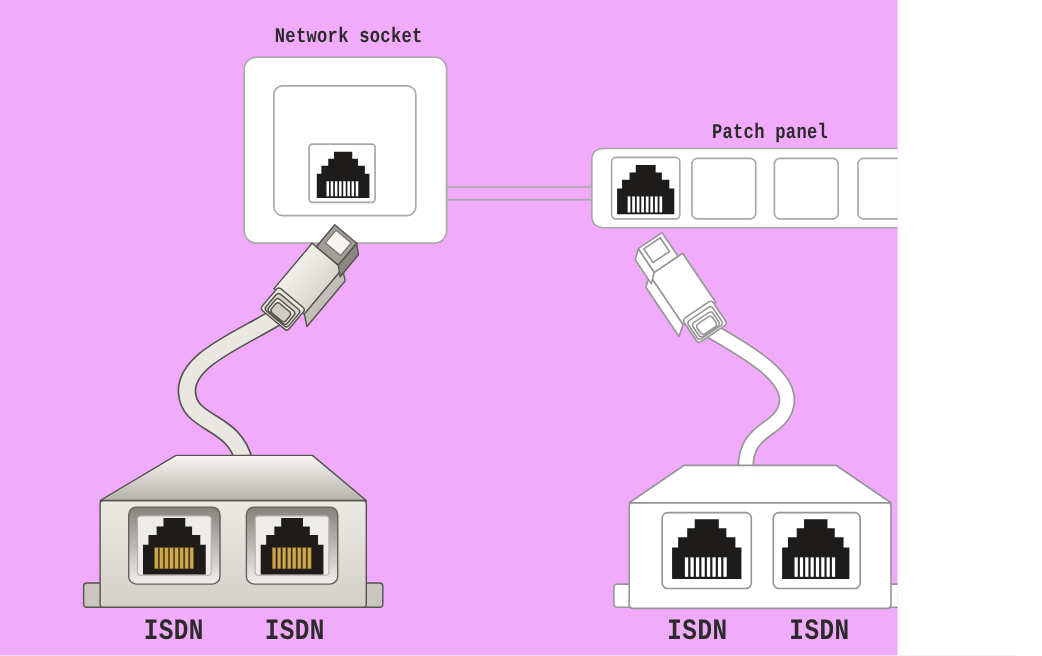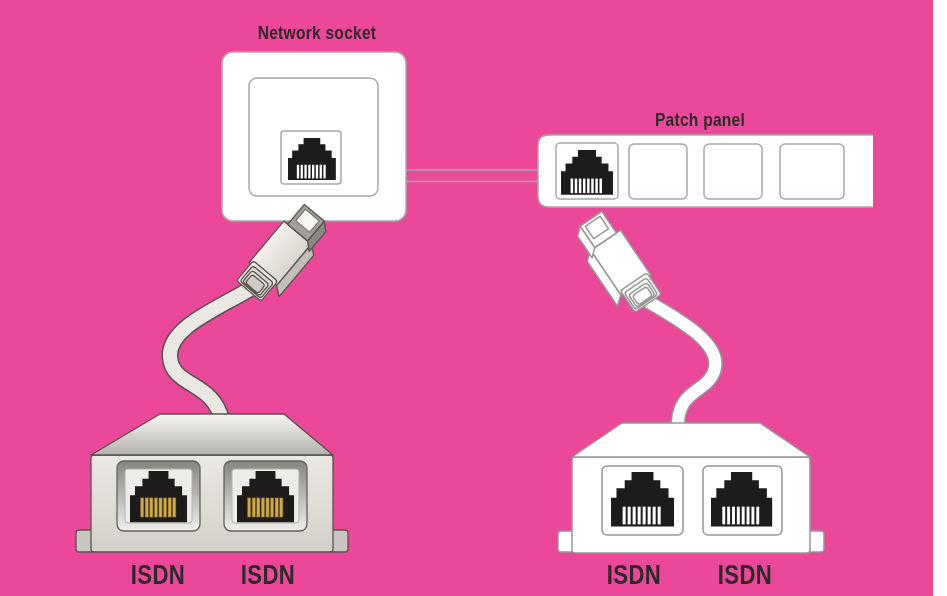--- a/index.html
+++ b/index.html
@@ -1,18 +1,18 @@
 <!DOCTYPE html>
 <html style="--line_light: #a9a8a6; --line_mid: #969694; --line_dark: #55534d; --jack_black: #1d1c1a; --gold: #cfa94e; --cable_fill: #e9e7e1; --text: #2c2b29; --background: #ffffff;"><head>
 <meta charset="utf-8">
 <style>
   html,body { margin:0; padding:0; background:#fff; }
   .stage {
-    position:relative; width:933px; height:596px; background:#ec4899;
-    overflow:hidden; font-family:Liberation Sans, sans-serif;
+    position:relative; width:816px; height:596px; background:#f0abfc;
+    overflow:hidden; font-family:Liberation Mono, monospace;
   }
   svg { position:absolute; left:0; top:0; }
 
   
   .sL  { stroke:var(--line_light); stroke-width:1.5; fill:none; }
   .sLf { stroke:var(--line_light); stroke-width:1.5; fill:#fff; }
   
   .ow  { fill:#fff; stroke:var(--line_mid); stroke-width:1.5; stroke-linejoin:round; }
   
   .dk  { stroke:var(--line_dark); stroke-width:1.3; stroke-linejoin:round; }

